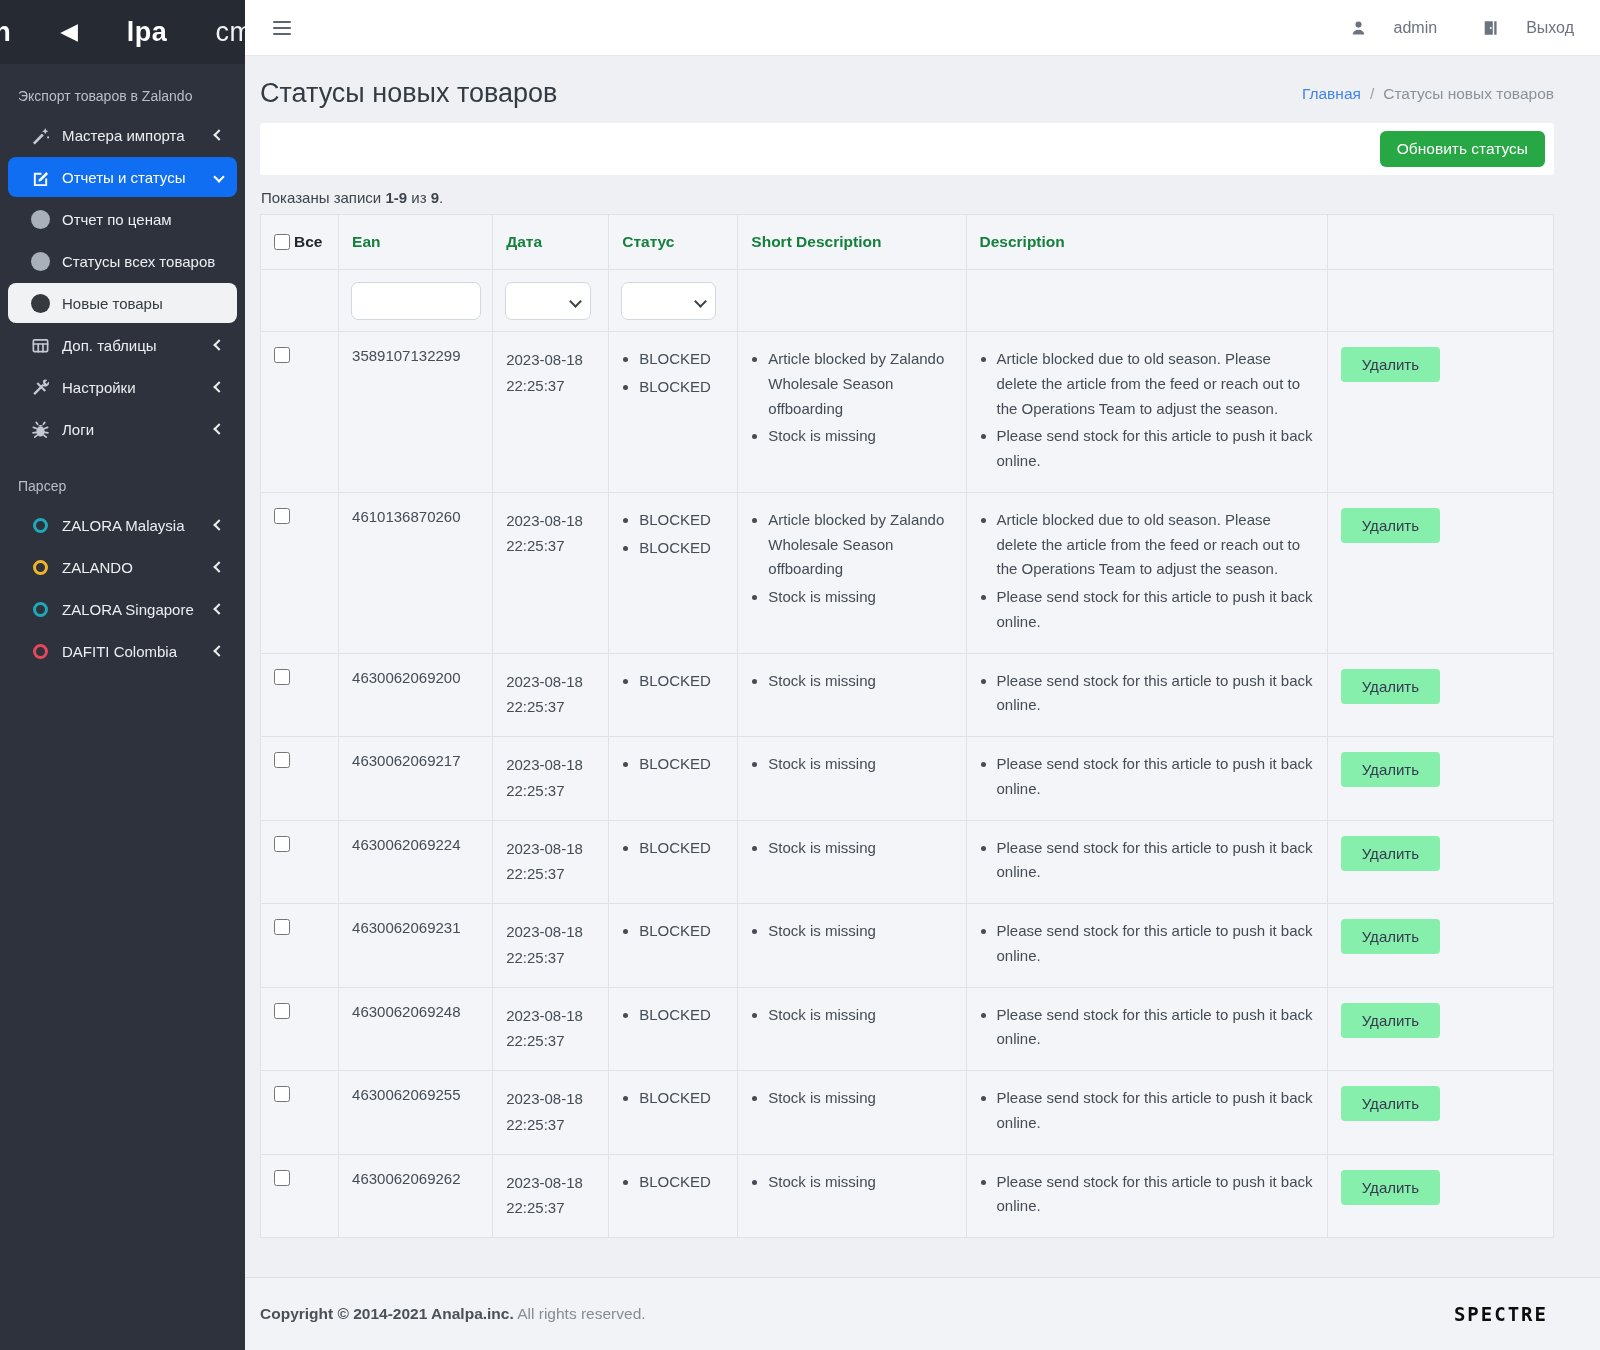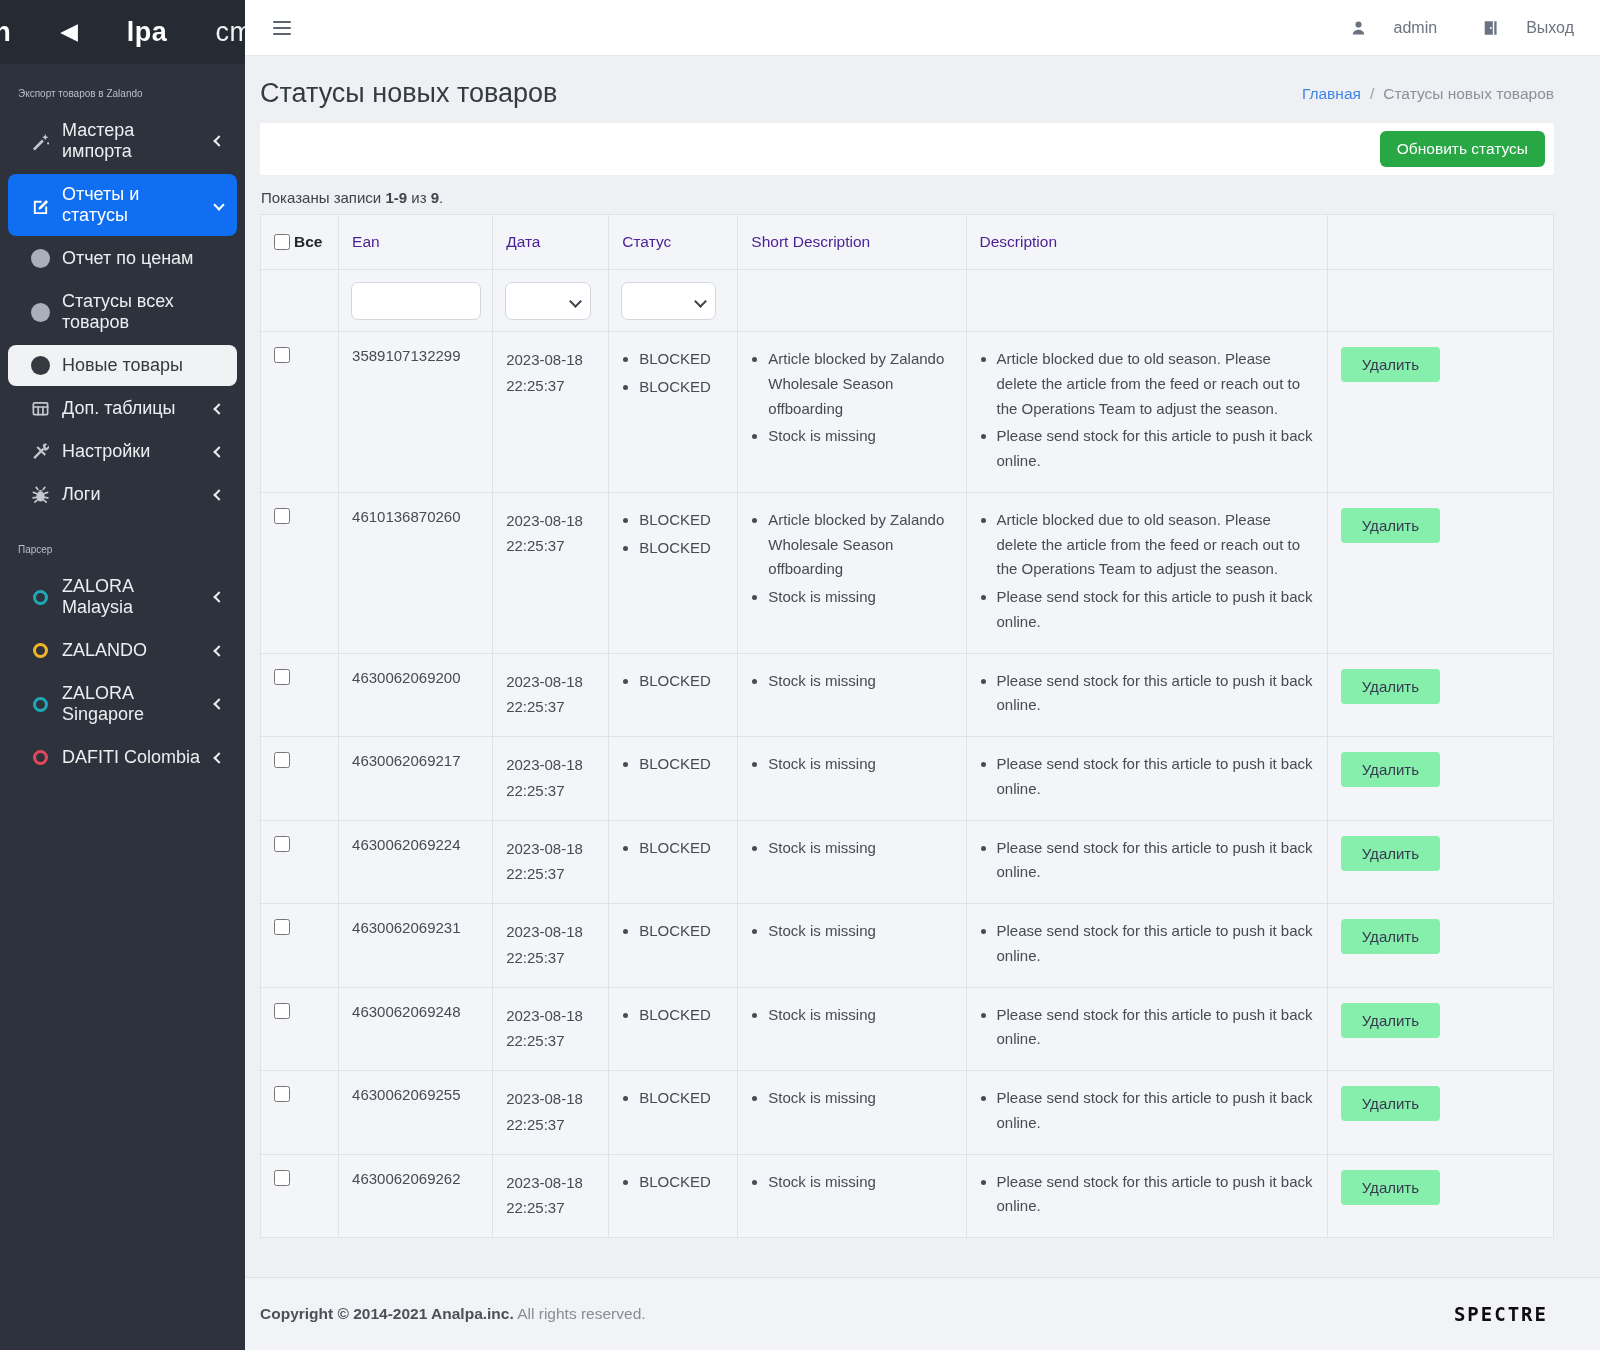--- a/index.html
+++ b/index.html
@@ -7,24 +7,24 @@
     font-family:"Liberation Sans","DejaVu Sans",sans-serif; background:#eef0f4; }
   .app { display:flex; width:1600px; height:1350px; }
 
   
   .sidebar { width:245px; min-width:245px; background:#2d323c; color:#eceff1; height:1350px; }
   .logo { height:64px; background:#262b33; display:flex; align-items:center; justify-content:center;
     color:#fff; font-size:27px; cursor:pointer;gap:48px; }
   .logo .b { font-weight:bold; letter-spacing:.5px; }
   .logo .tri { font-size:23px; margin:0 1px; transform:translateY(-1px); display:inline-block; }
   .logo .lt { font-weight:300; color:#f0f2f4; letter-spacing:.5px; }
-  .side-section { color:#b8bfc8; font-size:10px; padding:24px 18px 6px 18px; }
+  .side-section { color:#b8bfc8; font-size:14px; padding:24px 18px 6px 18px; }
   .side-nav { display:flex; flex-direction:column; padding:4px 0; }
   .side-item { display:flex; align-items:center; gap:12px; padding:10px 14px 10px 22px;
-    margin:1px 8px; border-radius:8px; font-size:18px; color:#eceff1; cursor:pointer; }
+    margin:1px 8px; border-radius:8px; font-size:15px; color:#eceff1; cursor:pointer; }
   .side-item .lbl { flex:1; }
   .side-item.active-main { background:#0f6ef2; color:#fff; }
   .side-item.active-sub { background:#f1f2f4; color:#343a40; }
   .icon-slot { width:20px; height:20px; display:flex; align-items:center; justify-content:center; }
   .icon-slot svg { display:block; }
   .dot { width:19px; height:19px; border-radius:50%; background:#a9b0b9; }
   .dot.dark { background:#343a40; }
   .ring { width:15px; height:15px; border-radius:50%; border:3px solid #fff; background:transparent; }
   .chev { width:8px; height:8px; border-style:solid; border-color:currentColor; display:inline-block; }
   .chev-left { border-width:2px 0 0 2px; transform:rotate(-45deg); }
@@ -52,21 +52,21 @@
     align-items:center; justify-content:flex-end; padding:0 9px; }
   .btn-green { background:#28a745; color:#fff; border:none; border-radius:6px; height:36px;
     padding:0 17px; font-size:15.5px; font-family:inherit; cursor:pointer;margin-left:25px; }
 
   .summary { font-size:15px; color:#3d444c; padding:14px 0 8px 1px; }
 
   table.grid { border-collapse:collapse; width:100%; table-layout:fixed; background:#f3f5f8; }
   .grid th, .grid td { border:1px solid #dfe3e8; vertical-align:top; text-align:left;
     font-size:15px; color:#454c55; padding:15px 13px; }
   .grid thead th { vertical-align:middle; height:55px; padding:8px 13px; }
-  .hdr-link { color:#4c1d95; font-weight:normal; font-size:15.5px; text-decoration:none; cursor:pointer; }
+  .hdr-link { color:#15803d; font-weight:bold; font-size:15.5px; text-decoration:none; cursor:pointer; }
   .all-label { display:flex; align-items:center; gap:4px; font-weight:bold; color:#21262c; font-size:15.5px; }
   input[type=checkbox] { width:16px; height:16px; cursor:pointer; }
   .filter-row td { height:62px; vertical-align:middle; padding:10px 12px; }
   .f-input { width:130px; height:38px; border:1px solid #d3d8de; border-radius:7px; background:#fff;
     font-size:15px; padding:0 10px; font-family:inherit; }
   .sel-wrap { position:relative; display:inline-block; }
   .sel-wrap select { appearance:none; -webkit-appearance:none; height:38px; border:1px solid #d3d8de;
     border-radius:7px; background:#fff; font-size:15px; padding:0 26px 0 10px; font-family:inherit; cursor:pointer; }
   .sel-wrap::after { content:""; position:absolute; right:11px; top:15px; width:7px; height:7px;
     border-right:2px solid #3b424a; border-bottom:2px solid #3b424a; transform:rotate(45deg); pointer-events:none; }

